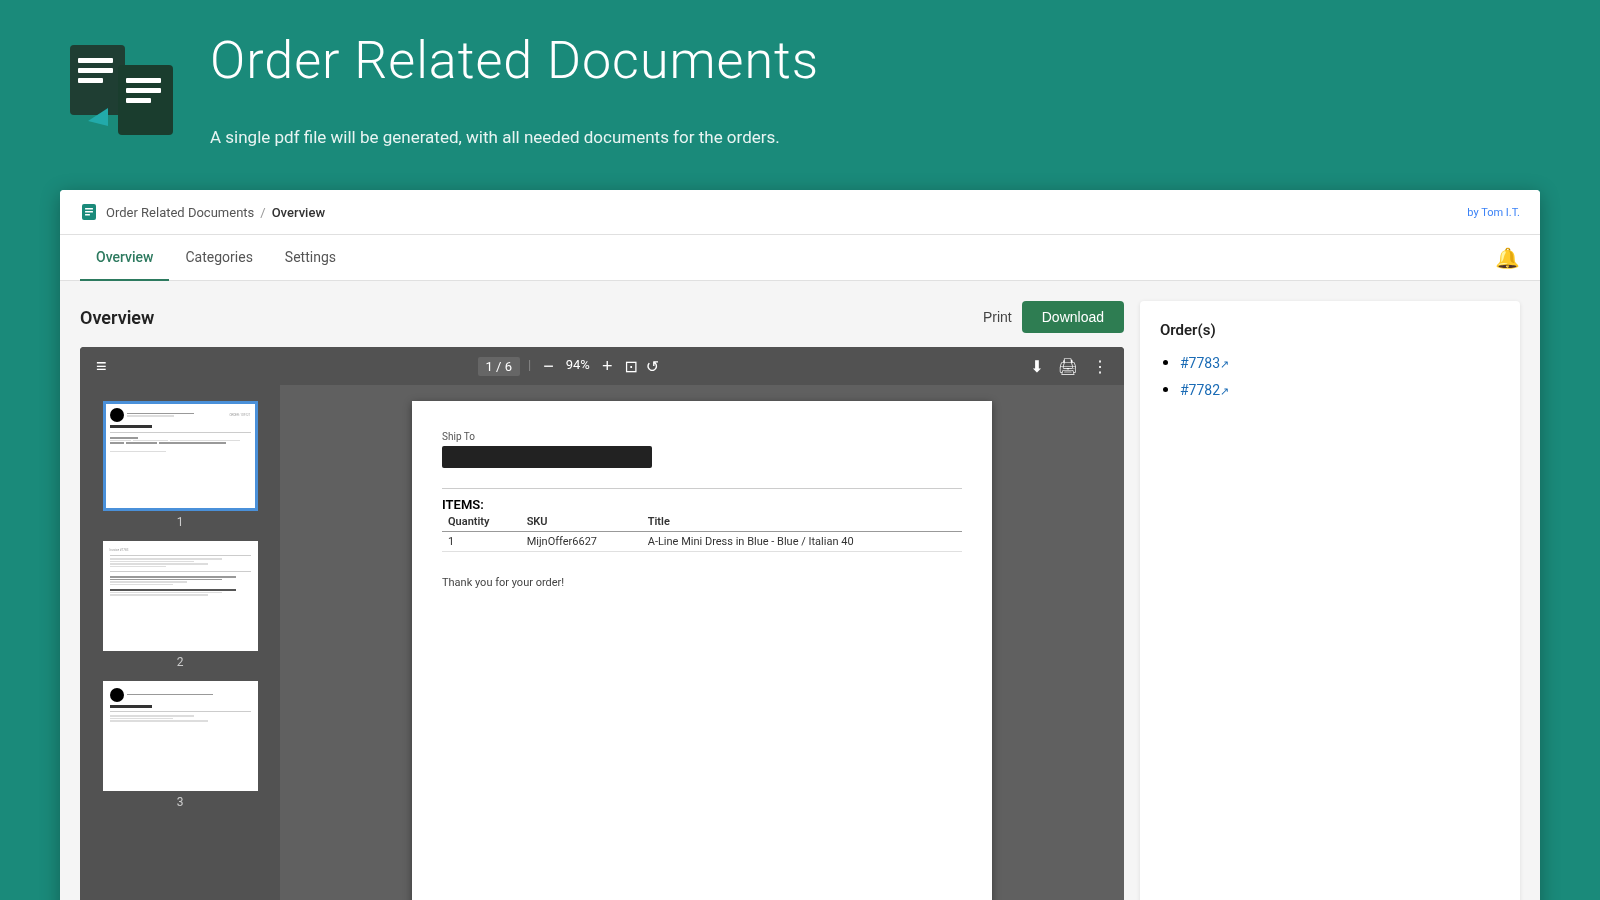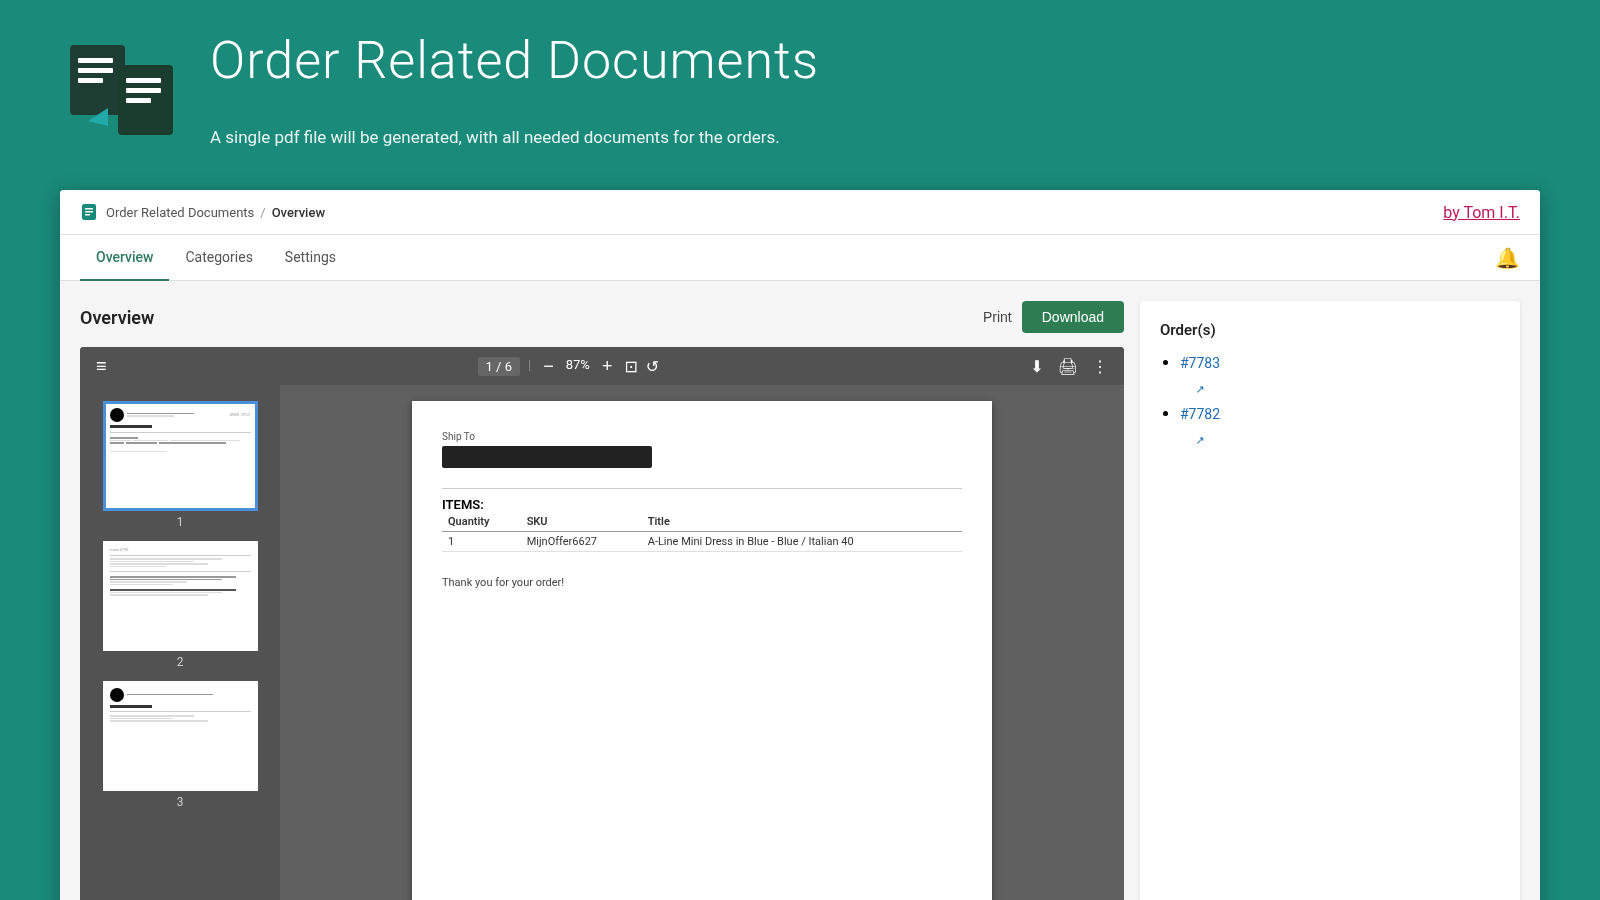--- a/index.html
+++ b/index.html
@@ -64,23 +64,22 @@
       color: #555;
     }
     .breadcrumb-sep {
       color: #999;
     }
     .breadcrumb-current {
       color: #333;
       font-weight: 500;
     }
     .window-author {
-      font-size: 16px;
-      color: #be185d;
-      text-decoration: underline;
+      font-size: 11px;
+      color: #3b82f6;
     }
 
     
     .nav-tabs {
       background: white;
       display: flex;
       align-items: center;
       padding: 0 20px;
       border-bottom: 1px solid #e0e0e0;
       justify-content: space-between;
@@ -397,23 +396,22 @@
       padding-left: 20px;
     }
     .orders-list li {
       margin-bottom: 8px;
     }
     .order-link {
       color: #1a6bb5;
       font-size: 14px;
       text-decoration: none;
       display: inline-flex;
-      align-items: center;
-      gap: 12px;
-      flex-direction: column;
+      align-items: flex-end;
+      gap: 0;
     }
     .ext-icon {
       font-size: 11px;
       color: #1a6bb5;
     }
   </style>
 </head>
 <body>
 
 <div class="header-banner">
@@ -489,21 +487,21 @@
         <div class="pdf-toolbar">
           <div class="pdf-toolbar-left">
             <span style="font-size:18px; color:white;">≡</span>
           </div>
           <div class="pdf-toolbar-center">
             <span class="pdf-page-info">
               <span>1</span> / <span>6</span>
             </span>
             <span class="pdf-divider">|</span>
             <button class="pdf-zoom-btn">−</button>
-            <span class="pdf-zoom-val">87%</span>
+            <span class="pdf-zoom-val">94%</span>
             <button class="pdf-zoom-btn">+</button>
             <span style="font-size:16px; cursor:pointer; color:white;">⊡</span>
             <span style="font-size:16px; cursor:pointer; color:white;">↺</span>
           </div>
           <div class="pdf-toolbar-icons">
             <span>⬇</span>
             <span>🖨</span>
             <span>⋮</span>
           </div>
         </div>

